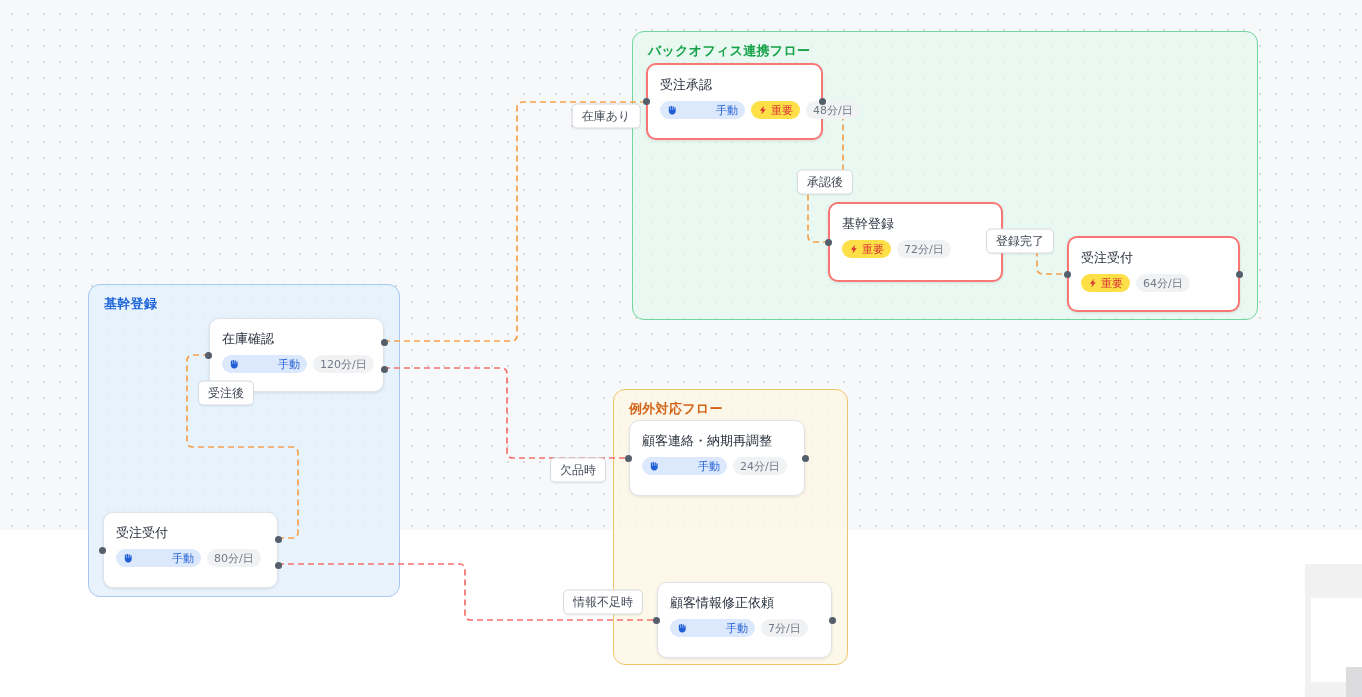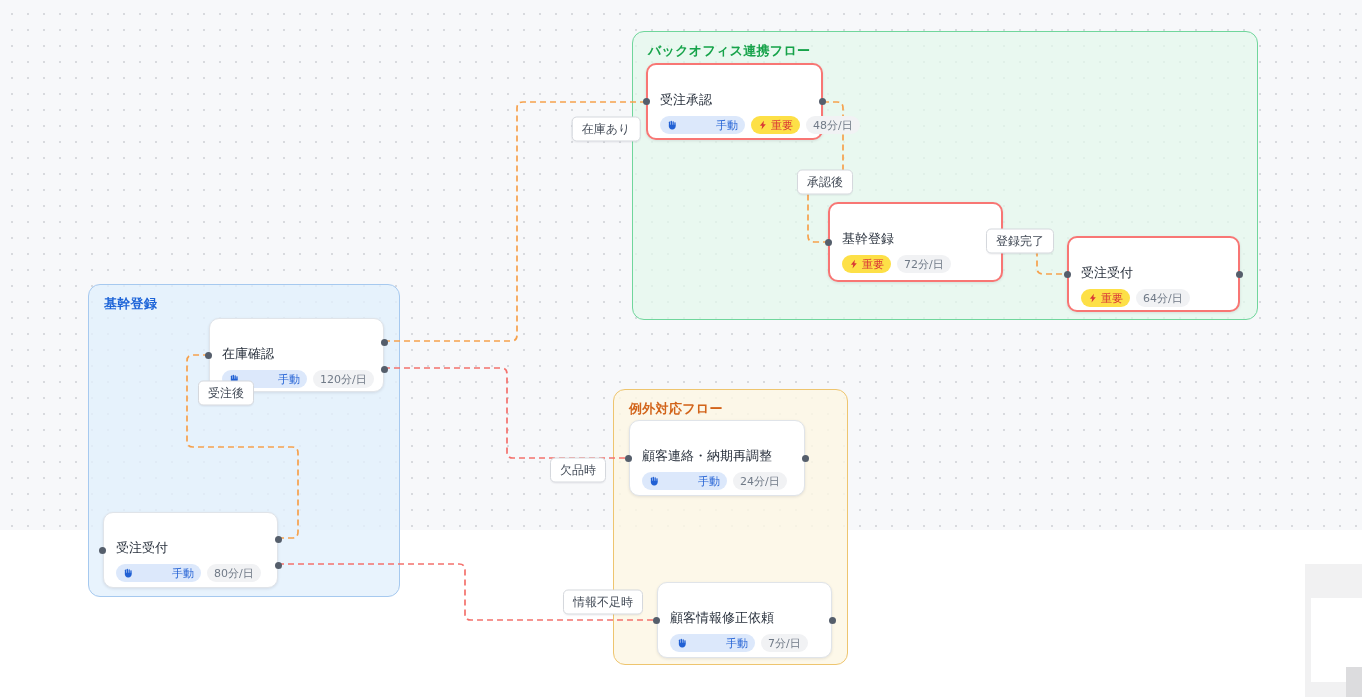--- a/index.html
+++ b/index.html
@@ -52,21 +52,21 @@
     box-shadow: 0 1px 1px rgba(16,24,40,.04);
   }
 
   
   .node {
     position: absolute;
     background: #ffffff;
     border-radius: 10px;
     border: 1.5px solid #e0e4e9;
     box-shadow: 0 1px 3px rgba(16,24,40,.10);
-    padding: 26px 12px;
+    padding: 11px 12px;
     z-index: 3;
   }
   .node.critical { border: 2px solid #f87674; }
   .node-title {
     font-size: 13px;
     font-weight: 500;
     color: #28303c;
     white-space: nowrap;
   }
   .badges { display: flex; align-items: center; gap: 6px; margin-top: 7px; }
@@ -131,21 +131,21 @@
 
   <svg class="edges" width="1362" height="697">
       <path d="M 384 341 L 511 341 Q 517 341 517 335 L 517 108 Q 517 102 523 102 L 646 102" fill="none" stroke="#f6a14c" stroke-width="1.7" stroke-dasharray="6 4"></path>
       <path d="M 823 102 L 837 102 Q 843 102 843 108 L 843 170 Q 843 176 837 176 L 814 176 Q 808 176 808 182 L 808 236 Q 808 242 814 242 L 828 242" fill="none" stroke="#f6a14c" stroke-width="1.7" stroke-dasharray="6 4"></path>
       <path d="M 1003 242 L 1031 242 Q 1037 242 1037 248 L 1037 268 Q 1037 274 1043 274 L 1067 274" fill="none" stroke="#f6a14c" stroke-width="1.7" stroke-dasharray="6 4"></path>
       <path d="M 278 538 L 292 538 Q 298 538 298 532 L 298 453 Q 298 447 292 447 L 193 447 Q 187 447 187 441 L 187 361 Q 187 355 193 355 L 209 355" fill="none" stroke="#f6a14c" stroke-width="1.7" stroke-dasharray="6 4"></path>
       <path d="M 384 368 L 501 368 Q 507 368 507 374 L 507 452 Q 507 458 513 458 L 629 458" fill="none" stroke="#f4716c" stroke-width="1.7" stroke-dasharray="6 4"></path>
       <path d="M 278 564 L 459 564 Q 465 564 465 570 L 465 614 Q 465 620 471 620 L 657 620" fill="none" stroke="#f4716c" stroke-width="1.7" stroke-dasharray="6 4"></path>
     </svg>
   <div id="edge-labels">
-      <div class="edge-label" style="left: 606px; top: 129px;">在庫あり</div>
+      <div class="edge-label" style="left: 606px; top: 116px;">在庫あり</div>
       <div class="edge-label" style="left: 825px; top: 182px;">承認後</div>
       <div class="edge-label" style="left: 1020px; top: 241px;">登録完了</div>
       <div class="edge-label" style="left: 226px; top: 393px; text-align: right;">受注後</div>
       <div class="edge-label" style="left: 578px; top: 431px; margin-top: 39px;">欠品時</div>
       <div class="edge-label" style="left: 603px; top: 602px;">情報不足時</div>
     </div>
 
   <div class="node critical" style="left:646px;top:63px;width:177px;height:77px">
     <div class="handle left vcenter"></div>
     <div class="handle right vcenter"></div>

